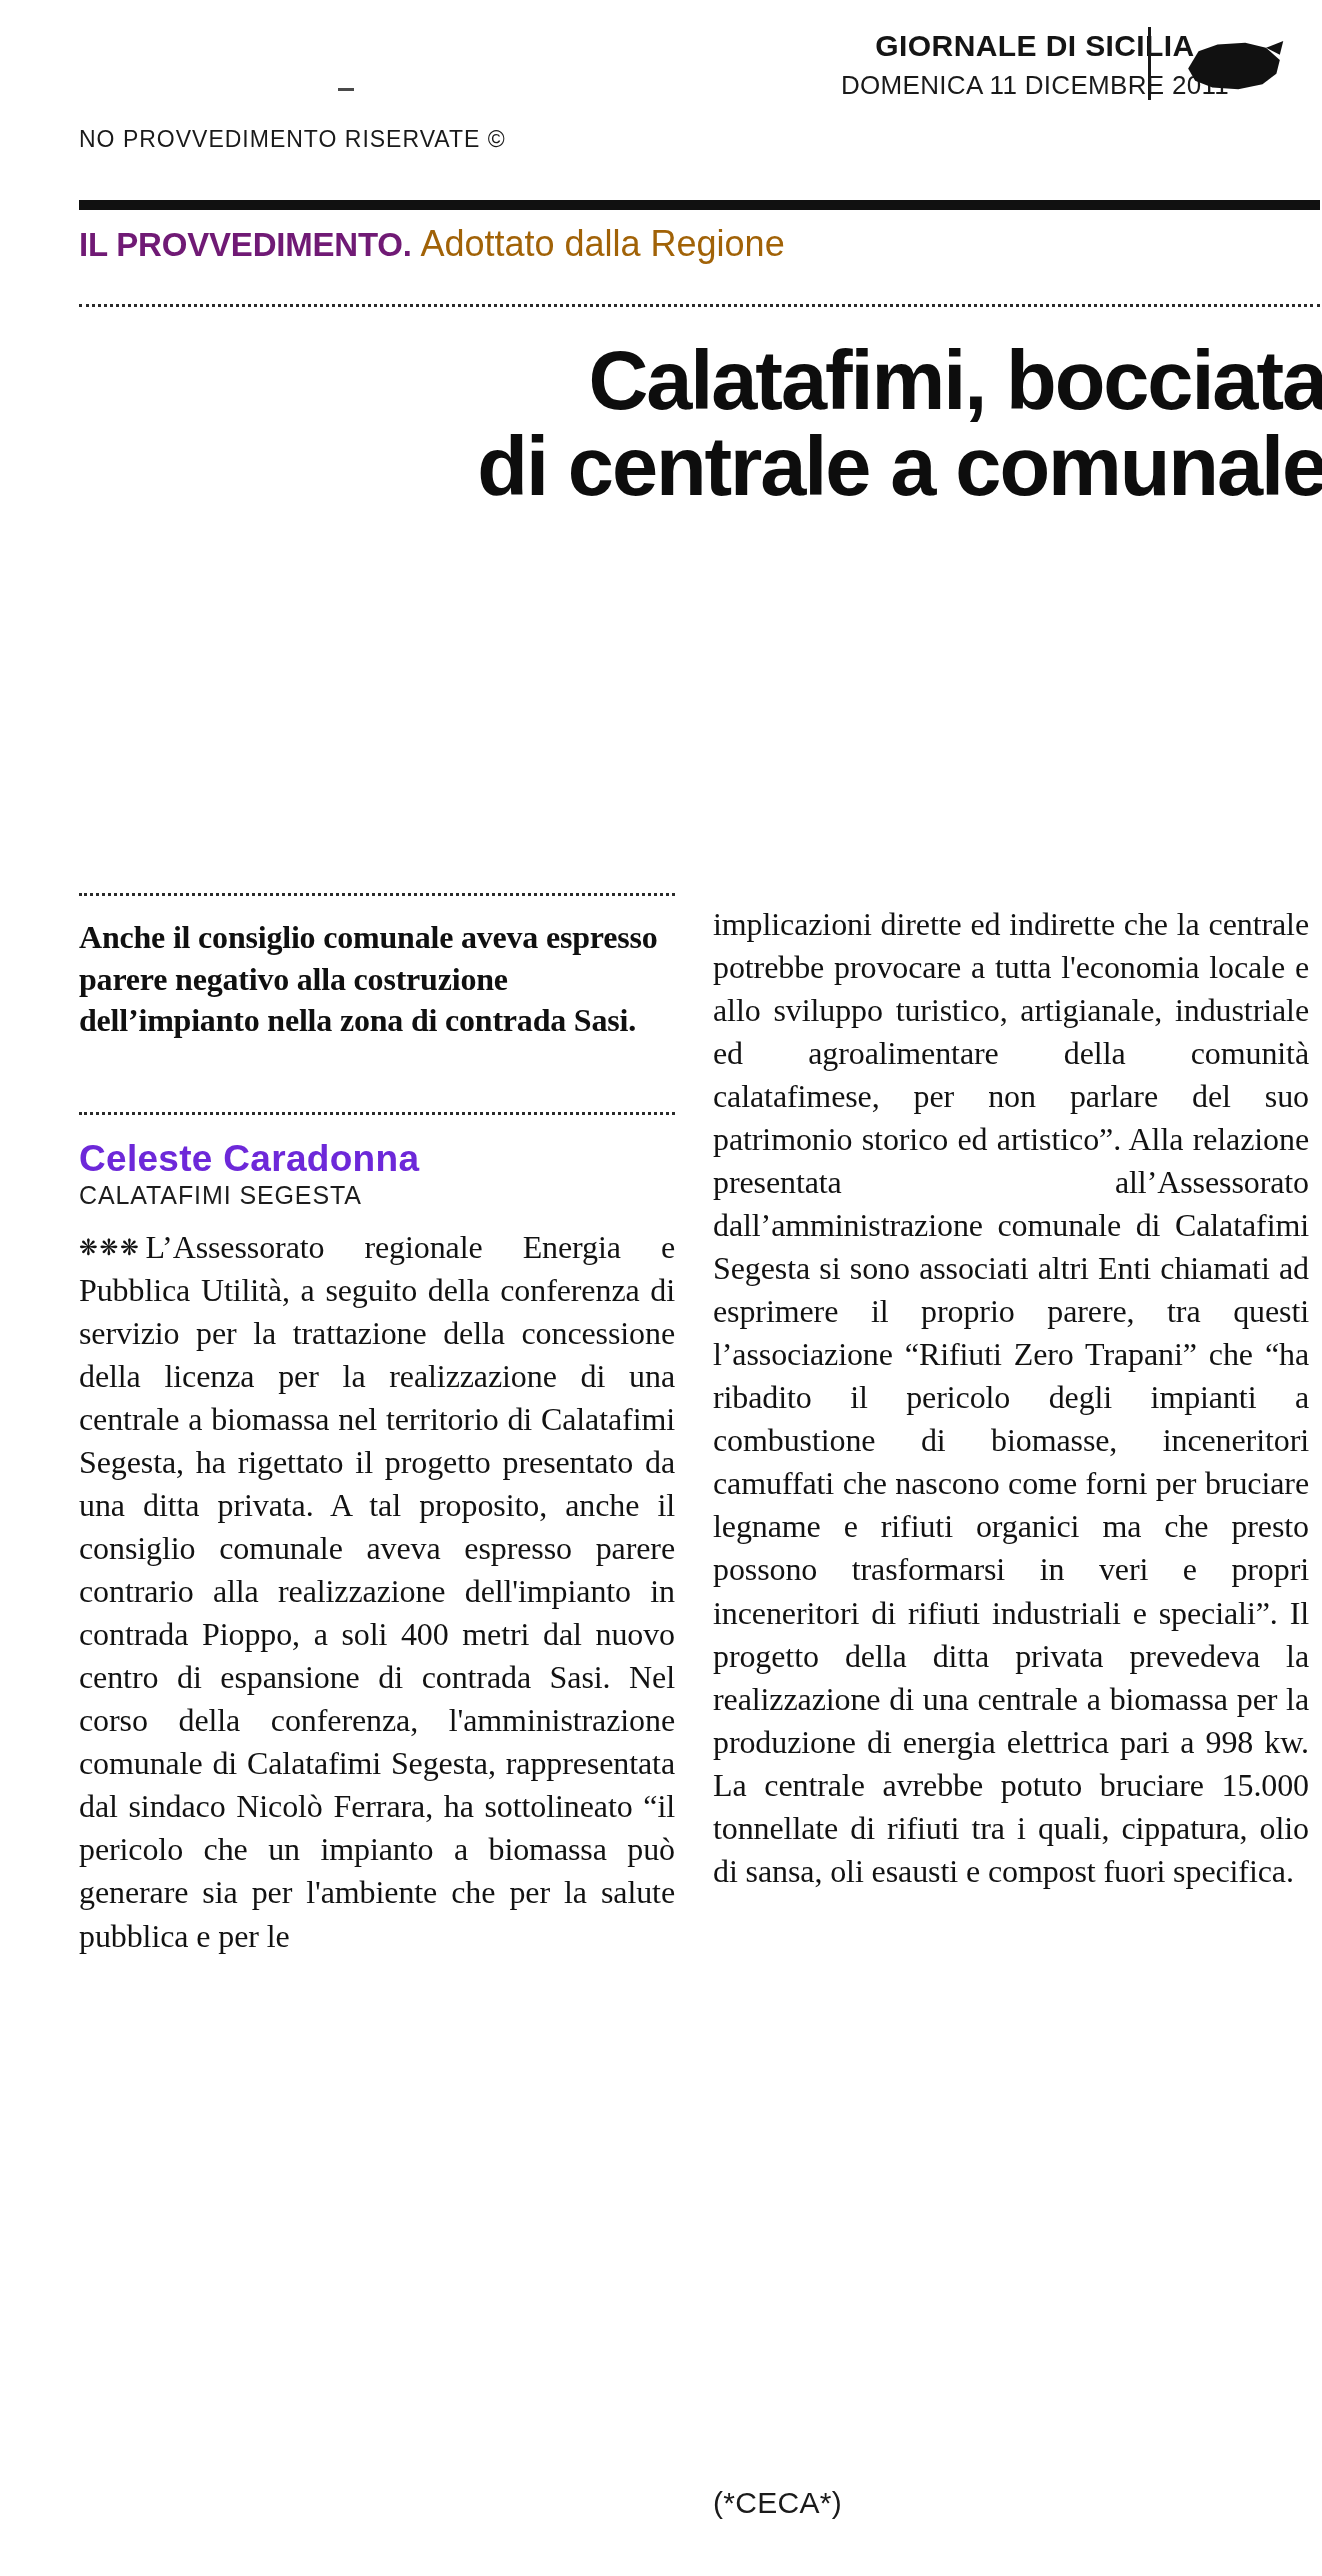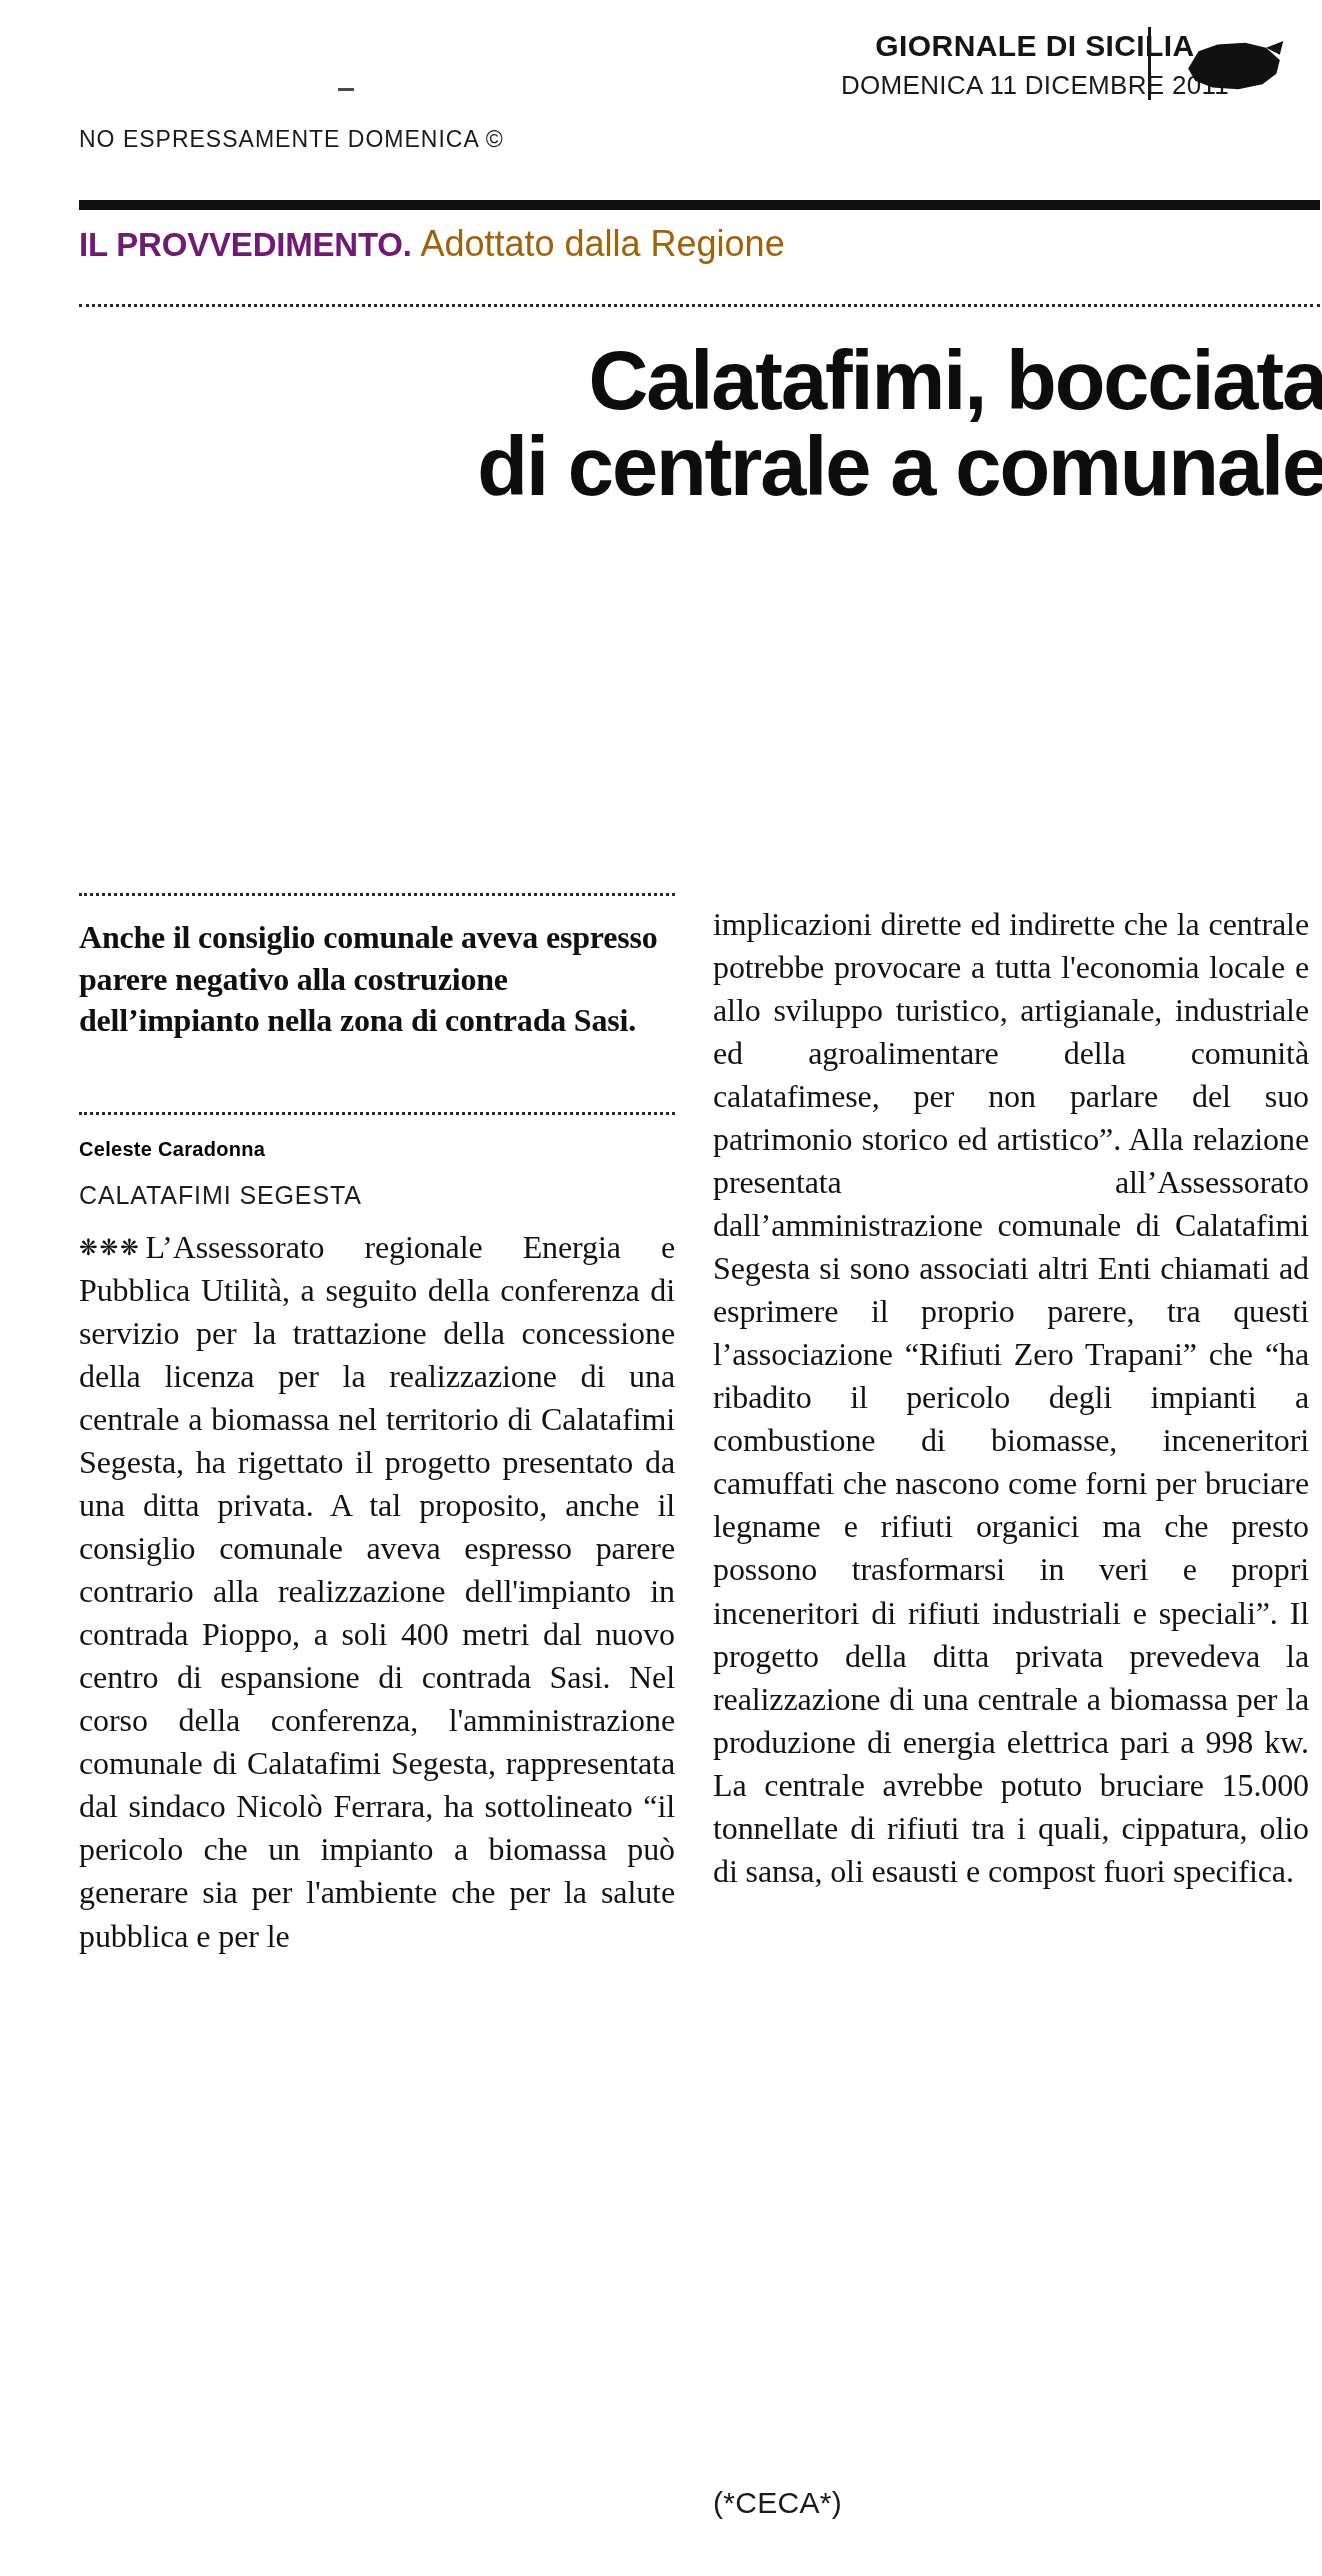--- a/index.html
+++ b/index.html
@@ -183,23 +183,23 @@
     border-top: 3.5px dotted #2a2a2a;
   }
 
   .byline {
     position: absolute;
     left: 41px;
     top: 1138px;
     width: 596px;
     font-family: "Liberation Sans", sans-serif;
     font-weight: bold;
-    font-size: 20px;
+    font-size: 37px;
     letter-spacing: 0.3px;
-    color: #000000;
+    color: #6d28d9;
   }
   .dateline {
     position: absolute;
     left: 41px;
     top: 1181px;
     width: 596px;
     font-family: "Liberation Sans", sans-serif;
     font-size: 25px;
     letter-spacing: 0.9px;
     color: #1d1d1d;
@@ -253,21 +253,21 @@
       <span class="paper-name">GIORNALE DI SICILIA</span>
       <span class="paper-date">DOMENICA 11 DICEMBRE 2011</span>
     </div>
     <div class="paper-divider"></div>
     <div class="sicily-mark">
       <svg width="102" height="54" viewBox="0 0 118 62" xmlns="http://www.w3.org/2000/svg">
         <path d="M6 34 L18 14 L40 6 L72 4 L96 10 L112 24 L108 40 L92 52 L64 58 L34 56 L14 48 Z" fill="#111111"></path>
         <path d="M96 10 L116 2 L112 18 Z" fill="#111111"></path>
       </svg>
     </div>
-    <div class="rights-note">NO ESPRESSAMENTE DOMENICA ©</div>
+    <div class="rights-note">NO PROVVEDIMENTO RISERVATE ©</div>
   </div>
 
   <div class="rule-heavy"></div>
 
   <div class="kicker">
     <span class="kicker-strong">IL PROVVEDIMENTO.</span><span class="kicker-rest">Adottato dalla Regione</span>
   </div>
 
   <div class="dotted-rule" id="dot-rule-1"></div>
 

